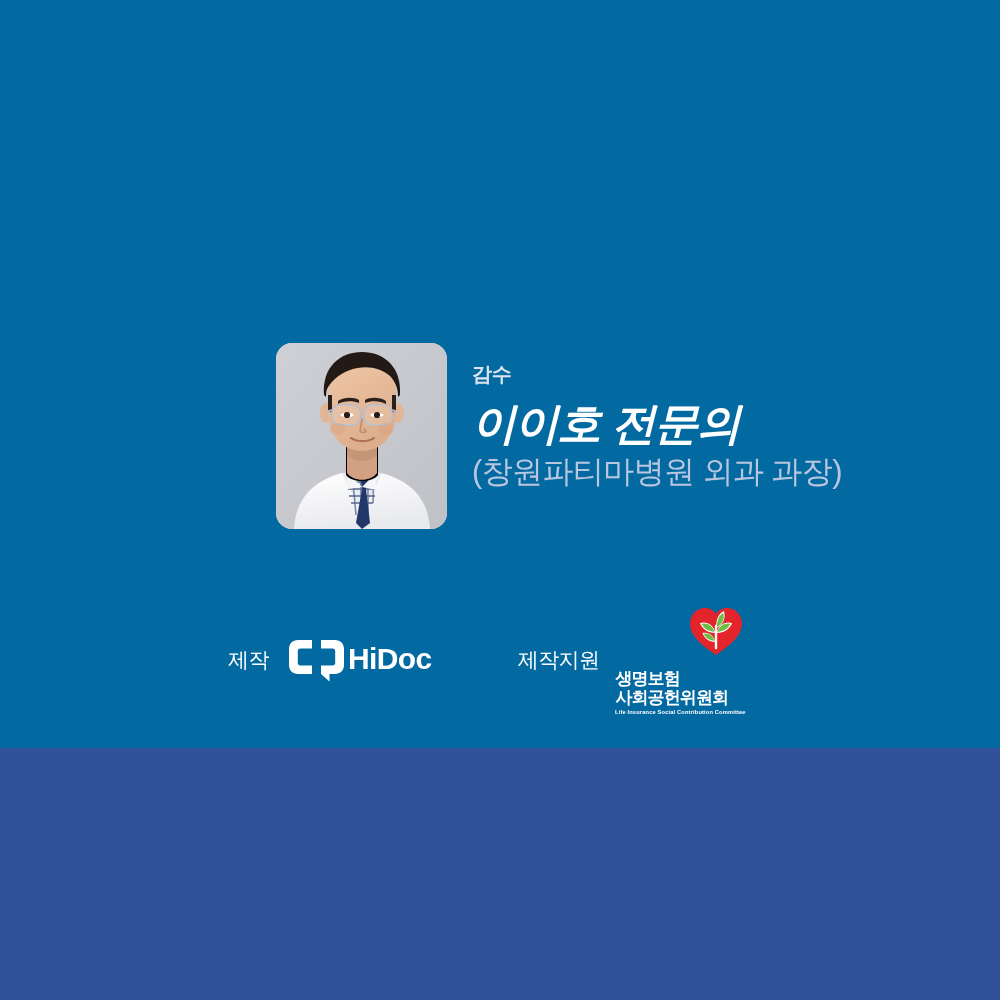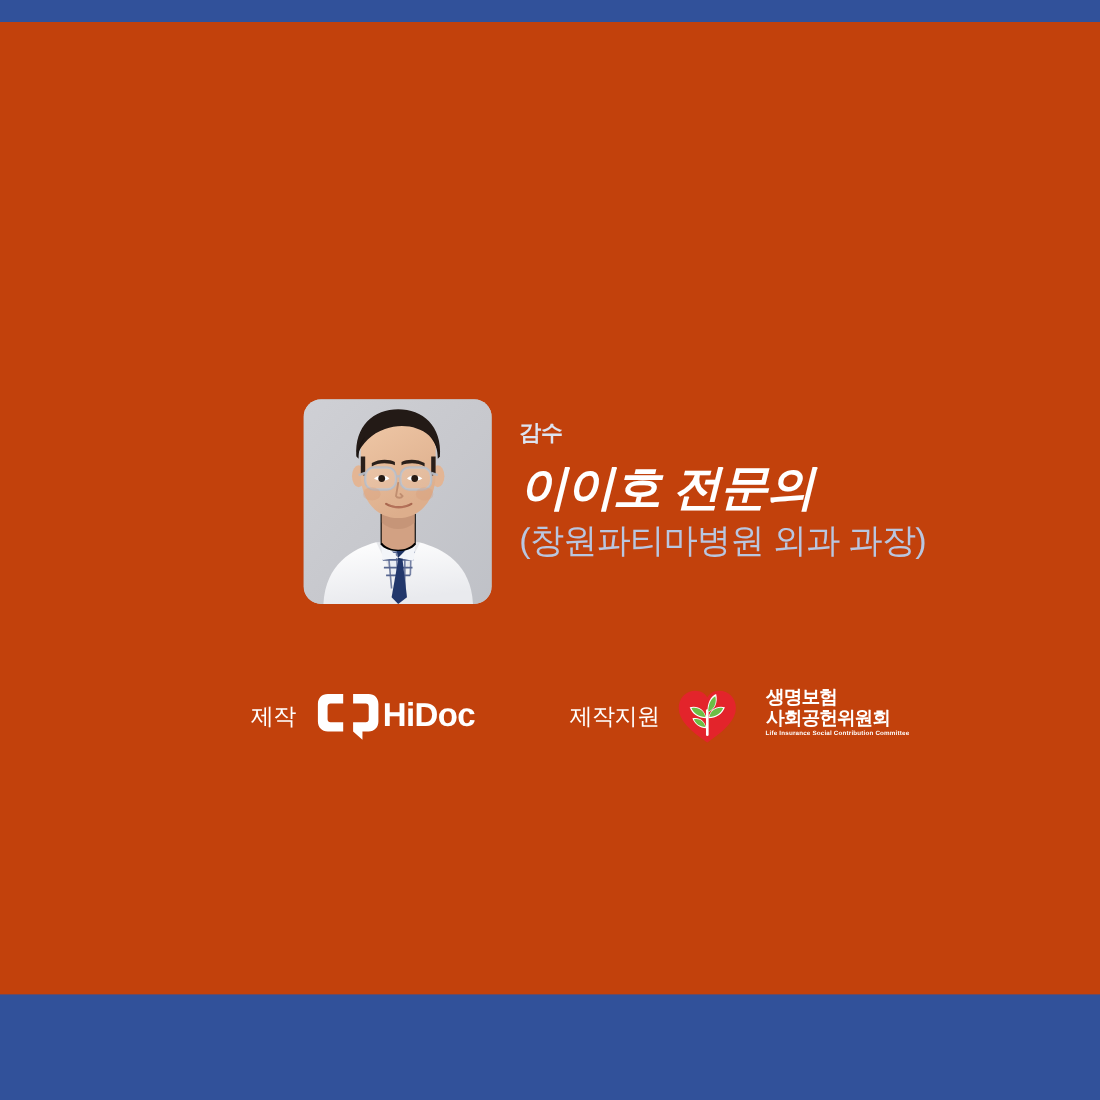--- a/index.html
+++ b/index.html
@@ -11,23 +11,22 @@
     height: 1000px;
     background: #31519A;
     font-family: "Liberation Sans", sans-serif;
     overflow: hidden;
     position: relative;
   }
 
   #canvas {
     position: relative;
     width: 1000px;
-    height: 884px;
-    background: #c2410c;
-    margin-top: 20px;
+    height: 748px;
+    background: #0369a1;
   }
 
   
   .credit-block {
     position: absolute;
     left: 276px;
     top: 343px;
     display: flex;
     align-items: flex-start;
     gap: 25px;
@@ -113,22 +112,23 @@
   .hidoc-lockup {
     display: flex;
     align-items: center;
   }
   .hidoc-mark { display: block; }
   .hidoc-word { display: block; }
 
   
   .lisc-lockup {
     display: flex;
-    align-items: flex-start;
-    gap: 25px;
+    align-items: flex-end;
+    gap: 11px;
+    flex-direction: column;
   }
   .lisc-heart { display: block; }
   .lisc-text {
     display: flex;
     flex-direction: column;
     justify-content: center;
   }
   .lisc-ko-1, .lisc-ko-2 {
     font-size: 17px;
     font-weight: 700;

